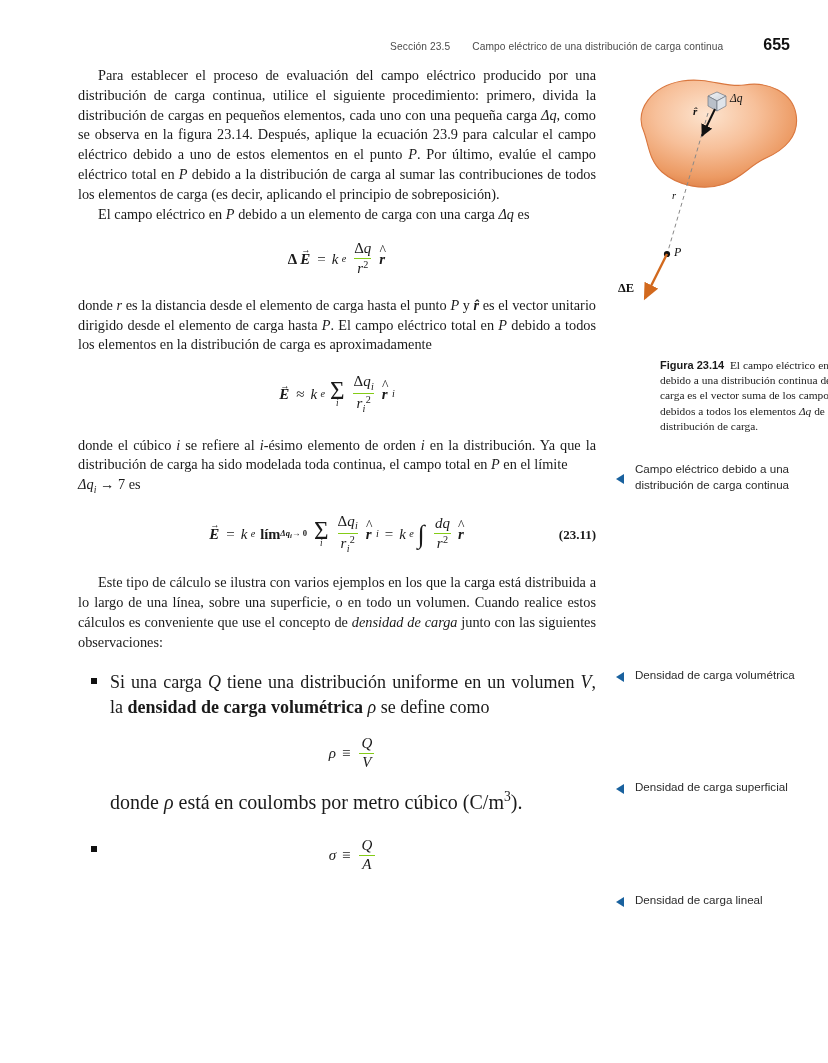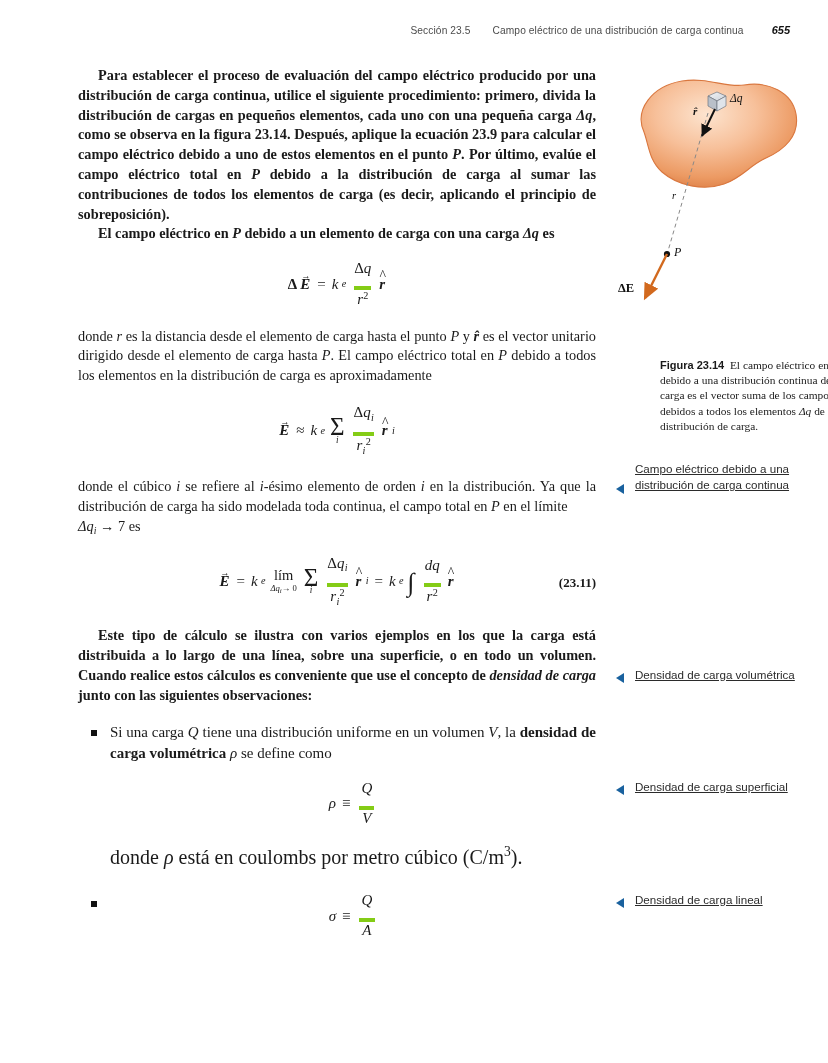--- a/index.html
+++ b/index.html
@@ -20,40 +20,39 @@
     position: absolute;
     inset: 0;
     width: 828px;
     height: 1063px;
   }
 
   
   .runhead {
     position: absolute;
     left: 0; right: 0;
-    top: 24px;
+    top: 36px;
     height: 18px;
     display: flex;
     align-items: baseline;
     justify-content: flex-end;
     padding-right: 38px;
     font-family: "Liberation Sans", "DejaVu Sans", sans-serif;
     font-size: 10.2px;
     color: #4c4c4c;
     letter-spacing: .1px;
     text-align: right;
   }
   .runhead .rh-section { margin-right: 22px; }
-  .runhead .rh-title { margin-right: 28px; }
+  .runhead .rh-title { margin-right: 40px; }
   .runhead .rh-page {
     font-weight: bold;
-    font-size: 11px;
+    font-size: 16px;
     color: #111;
     letter-spacing: 0;
-    font-style: italic;
   }
 
   
   .maincol {
     position: absolute;
     left: 78px;
     top: 66px;
     width: 518px;
   }
   .margincol {
@@ -65,21 +64,21 @@
 
   
   p.body {
     margin: 0;
     font-size: 14.3px;
     line-height: 1.385;
     text-align: justify;
     text-justify: inter-word;
     hyphens: manual;
   }
-  p.body.indent { text-indent: 20px; font-weight: bold; }
+  p.body.indent { text-indent: 20px; }
 
   i, em { font-style: italic; }
   b, strong { font-weight: bold; }
 
   
   .eq {
     margin: 13px 0 13px 0;
     position: relative;
     text-align: center;
     font-size: 15px;
@@ -106,22 +105,21 @@
     flex-direction: column;
     align-items: center;
     justify-content: center;
     vertical-align: middle;
     margin: 0 2px;
     line-height: 1.04;
   }
   .frac > .num { padding: 0 3px 1px 3px; }
   .frac > .den {
     padding: 1px 3px 0 3px;
-    border-top: 4px solid #84cc16;
-    margin-top: 8px;
+    border-top: 1px solid #84cc16;
   }
   .vec {
     position: relative;
     display: inline-block;
     font-weight: bold;
     font-style: italic;
     padding-right: 1px;
   }
   .vec::after {
     content: "\2192";
@@ -170,25 +168,26 @@
     flex-direction: column;
     align-items: center;
     font-style: normal;
     line-height: .82;
     margin: 0 1px 0 2px;
   }
   .bigsum .sym { font-size: 25px; }
   .bigsum .below { font-size: 9.3px; font-style: italic; margin-top: -1px; }
   .limbox {
     display: inline-flex;
-    flex-direction: column;
+    flex-direction: row;
     align-items: center;
     font-style: normal;
     line-height: 1;
     margin: 0 2px;
+    font-weight: bold;
   }
   .limbox .lim-main { font-size: 14.5px; }
   .limbox .lim-sub { font-size: 8.6px; margin-top: 1px; font-style: italic; }
   .intsym {
     font-style: normal;
     font-size: 26px;
     line-height: .6;
     margin: 0 2px 0 1px;
     transform: translateY(1px);
     display: inline-block;
@@ -208,43 +207,42 @@
   ul.bullets > li::before {
     content: "";
     position: absolute;
     left: 13px;
     top: 8px;
     width: 6px;
     height: 6px;
     background: #111;
   }
   li .li-text {
-    font-size: 15px;
+    font-size: 18px;
     line-height: 1.385;
     text-align: justify;
   }
   li .note {
     font-size: 20px;
     line-height: 1.385;
     margin-top: 12px;
   }
 
   
   .mnote {
     position: absolute;
     left: 0;
     width: 200px;
     display: flex;
-    align-items: flex-end;
+    align-items: center;
     gap: 11px;
     font-family: "Liberation Sans", "DejaVu Sans", sans-serif;
     font-size: 11.6px;
     line-height: 1.41;
     color: #2b2b2b;
-    text-decoration: underline;
   }
   .tri {
     flex: none;
     width: 0; height: 0;
     margin-top: 4px;
     border-top: 5.5px solid transparent;
     border-bottom: 5.5px solid transparent;
     border-right: 8px solid #19619e;
   }
 

